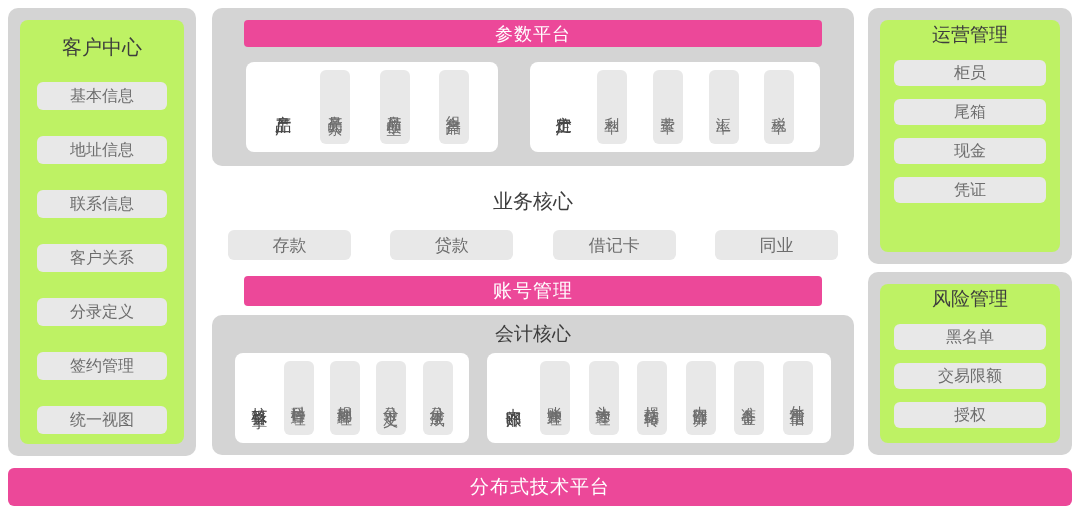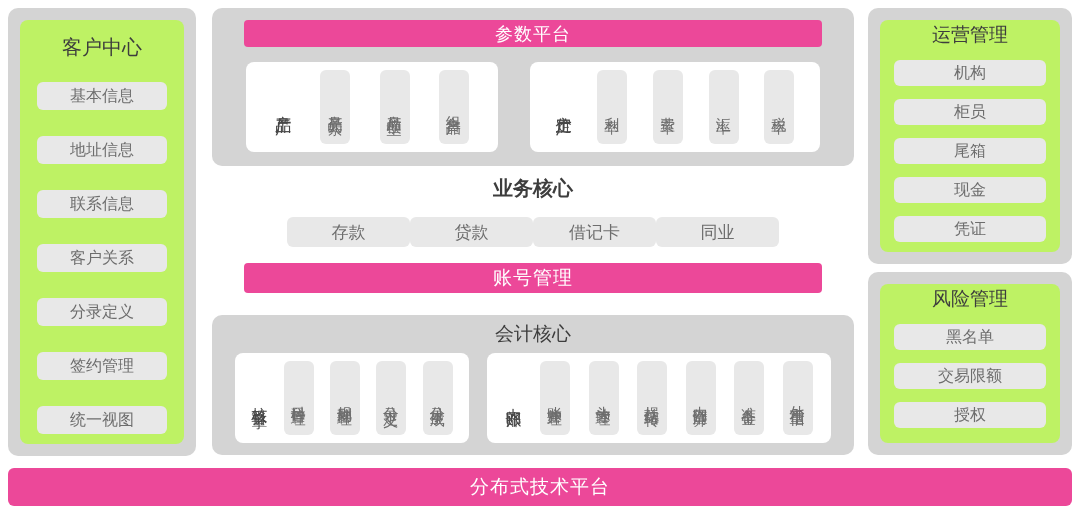--- a/index.html
+++ b/index.html
@@ -32,22 +32,22 @@
   .wbox-product{width:252px;}
   .wbox-pricing{width:290px;}
   .v-label{writing-mode:vertical-rl;text-orientation:upright;font-size:16px;
     color:#474747;letter-spacing:2px;line-height:1;}
   .v-pill{writing-mode:vertical-rl;text-orientation:upright;width:30px;height:74px;
     background:#e8e8e8;border-radius:6px;color:#6d6d6d;font-size:15px;letter-spacing:2px;
     line-height:1;display:flex;align-items:center;justify-content:center;}
   
   .business{position:absolute;left:212px;top:166px;width:642px;
     display:flex;flex-direction:column;align-items:center;}
-  .business .section-title{margin-top:10px;font-size:20px;color:#3d3d3d;line-height:24px;font-weight:bold;}
-  .biz-row{width:492px;display:flex;justify-content:space-between;margin-top:17px;}
+  .business .section-title{margin-top:23px;font-size:20px;color:#3d3d3d;line-height:24px;}
+  .biz-row{width:610px;display:flex;justify-content:space-between;margin-top:17px;}
   .biz-row .pill{width:123px;height:30px;font-size:17px;}
   .account-bar{width:578px;height:30px;margin-top:16px;font-size:19px;}
   
   .accounting-block{left:212px;top:315px;width:642px;height:140px;
     display:flex;flex-direction:column;align-items:center;}
   .accounting-block .card-title{margin-top:7px;font-size:19px;line-height:24px;}
   .accounting-block .white-row{margin-top:7px;gap:18px;}
   .wbox-engine{width:234px;}
   .wbox-internal{width:344px;}
   
@@ -130,21 +130,20 @@
         <span class="v-pill">准备金</span>
         <span class="v-pill">外币重估</span>
       </div>
     </div>
   </section>
 
   <aside class="gray-block ops-block">
     <div class="card side-card">
       <div class="card-title">运营管理</div>
       <div class="side-items">
-        <div class="pill">机构</div>
         <div class="pill">柜员</div>
         <div class="pill">尾箱</div>
         <div class="pill">现金</div>
         <div class="pill">凭证</div>
       </div>
     </div>
   </aside>
 
   <aside class="gray-block risk-block">
     <div class="card side-card">

